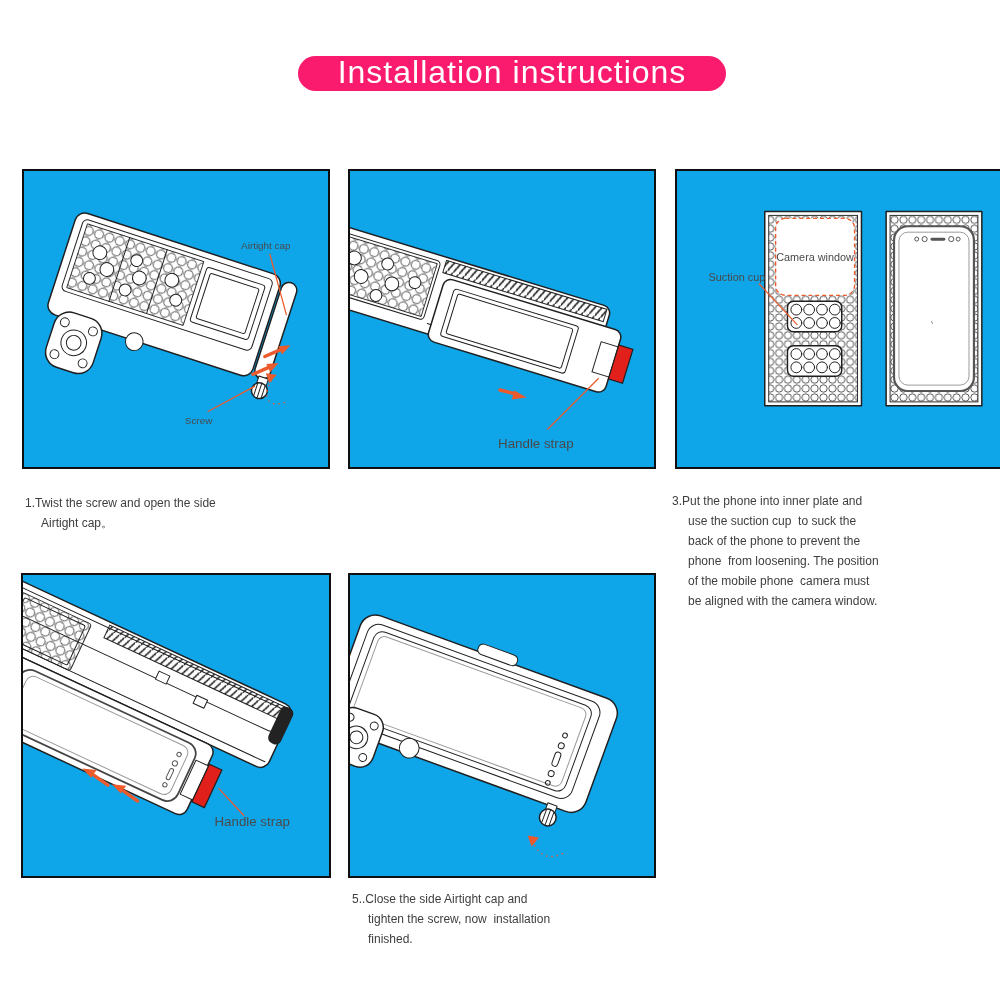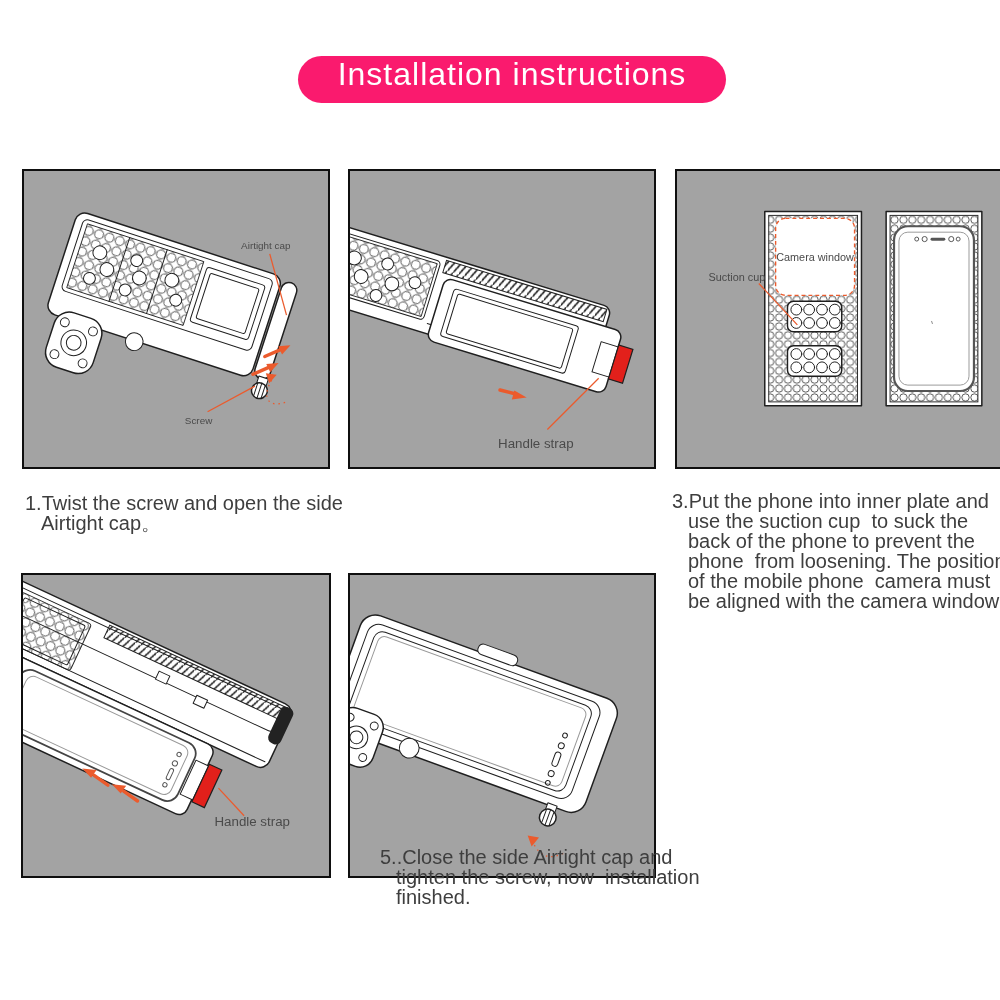--- a/index.html
+++ b/index.html
@@ -1,35 +1,35 @@
 <!DOCTYPE html>
 <html style="--banner-pink: #fa1a6e; --arrow-orange: #eb5b2d; --strap-red: #e2201b; --line-ink: #1f1f1f; --label-gray: #4a4a4a; --text-gray: #3e3e3e;"><head>
 <meta charset="utf-8">
 <style>
   html,body{margin:0;padding:0;background:#fff;}
   .page{position:relative;width:1000px;height:1000px;background:#fff;overflow:hidden;
         font-family:"Liberation Sans",sans-serif;}
-  .banner{position:absolute;left:298px;top:56px;width:428px;height:47px;
+  .banner{position:absolute;left:298px;top:56px;width:428px;height:35px;
           background:var(--banner-pink,#fa1a6e);border-radius:26px;
-          display:flex;align-items:flex-start;justify-content:center;}
+          display:flex;align-items:flex-end;justify-content:center;}
   .banner-title{color:#fff;font-size:32px;letter-spacing:1px;white-space:nowrap;}
-  .panel{position:absolute;background:#a3a3a3;border:2.5px solid #0f0f0f;box-sizing:border-box;text-decoration:underline;}
+  .panel{position:absolute;background:#0ea5e9;border:2.5px solid #0f0f0f;box-sizing:border-box;text-decoration:underline;}
   .panel svg{display:block;width:100%;height:100%;}
   #p1{left:22px;top:169px;width:308px;height:300px;}
   #p2{left:348px;top:169px;width:308px;height:300px;}
   #p3{left:675px;top:169px;width:368px;height:300px;text-align:right;}
   #p4{left:21px;top:573px;width:310px;height:305px;}
   #p5{left:348px;top:573px;width:308px;height:305px;}
-  .step{position:absolute;font-size:20px;line-height:20px;color:var(--text-gray,#3e3e3e);
+  .step{position:absolute;font-size:12px;line-height:20px;color:var(--text-gray,#3e3e3e);
         white-space:pre-wrap;padding-left:16px;text-indent:-16px;}
   #s1{left:25px;top:493px;width:310px;}
   #s2{left:350px;top:493px;width:310px;}
   #s3{left:672px;top:491px;width:318px;}
   #s4{left:25px;top:886px;width:315px;}
-  #s5{left:352px;top:847px;width:315px;margin-left:28px;}
+  #s5{left:352px;top:889px;width:315px;}
   
   .lnw{fill:#fff;stroke:var(--line-ink,#1f1f1f);stroke-width:1.5;stroke-linejoin:round;}
   .ln{fill:none;stroke:var(--line-ink,#1f1f1f);stroke-width:1.5;stroke-linecap:round;stroke-linejoin:round;}
   .thin{stroke-width:1;}
   .olin{fill:none;stroke:var(--arrow-orange,#eb5b2d);stroke-width:1.3;}
   .oarr{fill:none;stroke:var(--arrow-orange,#eb5b2d);stroke-width:3.5;stroke-linecap:round;}
   .ofill{fill:var(--arrow-orange,#eb5b2d);stroke:none;}
   .redf{fill:var(--strap-red,#e2201b);stroke:var(--line-ink,#1f1f1f);stroke-width:1.2;}
   .dots{stroke-dasharray:1.5 4;}
   .lbl{font:10px "Liberation Sans",sans-serif;fill:var(--label-gray,#4a4a4a);}

